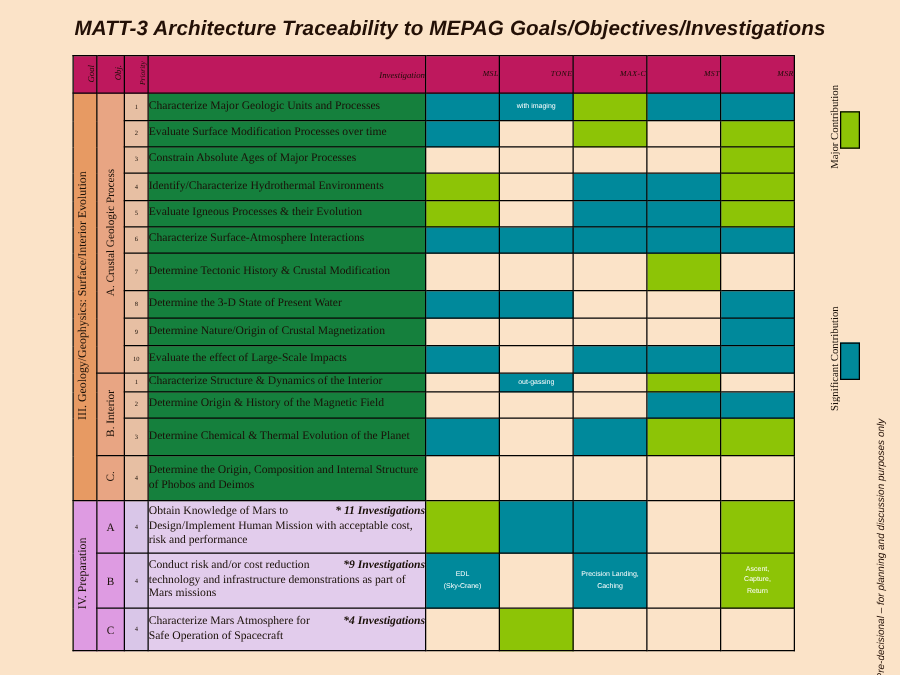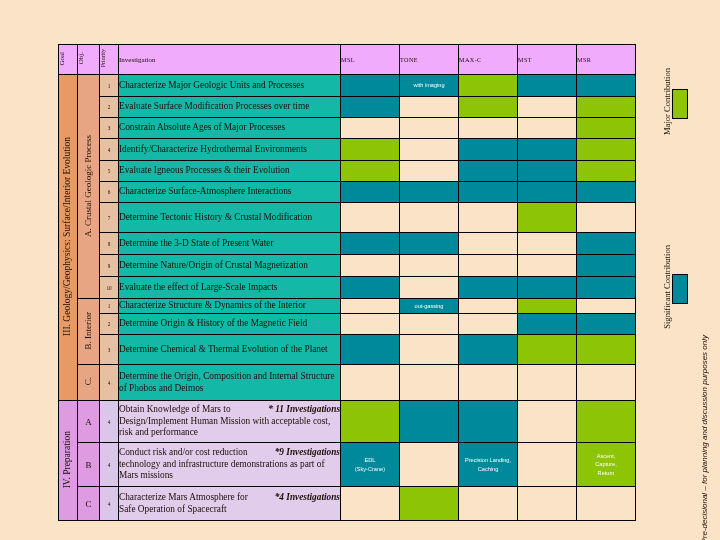--- a/index.html
+++ b/index.html
@@ -58,24 +58,25 @@
 
   
   col.c-goal  { width: 19px; }
   col.c-obj   { width: 22px; }
   col.c-pri   { width: 19px; }
   col.c-inv   { width: 222px; }
   col.c-mis   { width: 59px; }
 
   
   .hdr {
-    background: #f0abfc;
+    background: #be185d;
     height: 29px;
-    text-align: left;
+    text-align: right;
     color: #1a0d04;
+    font-style: italic;
   }
   .hdr-mission {
     font-size: 6.2px;
     font-family: "Liberation Serif", serif;
     font-weight: bold;
     letter-spacing: 0.4px;
   }
   .hdr-inv {
     font-size: 7px;
     font-family: "Liberation Serif", serif;
@@ -123,21 +124,21 @@
     text-align: center;
   }
   .pri-prep {
     background: #D9C6E8;
     font-size: 5.2px;
     text-align: center;
   }
 
   
   .inv {
-    background: #14b8a6;
+    background: #15803d;
     font-size: 9.3px;
     padding: 2px 4px 2px 6px;
     line-height: 1.25;
     text-align: left;
   }
   .inv-prep {
     background: #E2CCEC;
     font-size: 9.3px;
     padding: 2px 4px 2px 6px;
     line-height: 1.25;
@@ -210,20 +211,21 @@
     font-size: 8px;
     color: #231006;
     white-space: nowrap;
   }
 </style>
 </head>
 <body>
 
 <div class="slide">
 
+  <div class="title">MATT-3 Architecture Traceability to MEPAG Goals/Objectives/Investigations</div>
 
   <table class="matrix">
     <colgroup>
       <col class="c-goal">
         <col class="c-obj">
         <col class="c-pri">
         <col class="c-inv">
       <col class="c-mis">
         <col class="c-mis">
         <col class="c-mis">

